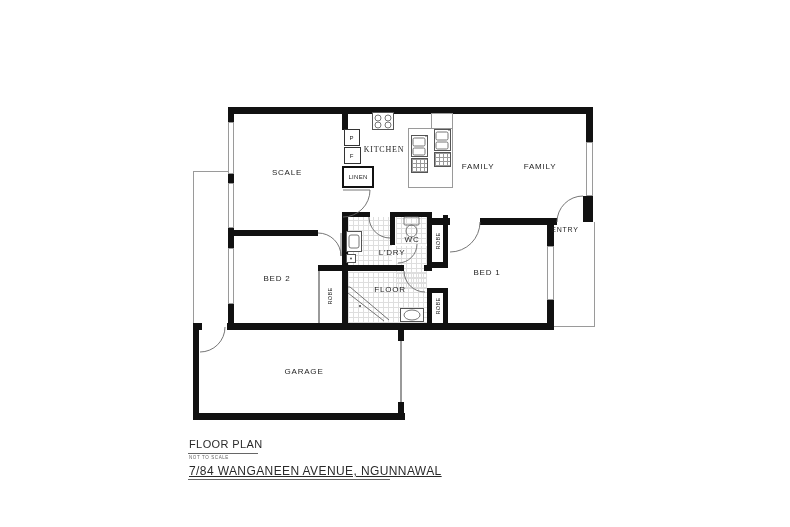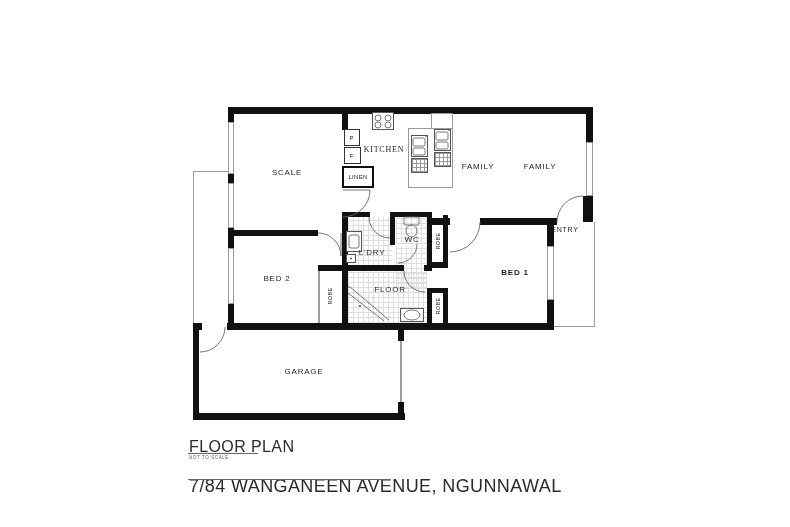--- a/index.html
+++ b/index.html
@@ -136,32 +136,32 @@
     <rect x="349" y="235" width="10" height="13" rx="2"></rect>
     <circle cx="351" cy="258.5" r="0.9" fill="#444" stroke="none"></circle>
     <ellipse cx="412" cy="315" rx="8" ry="5"></ellipse>
   </svg>
 
   <div class="lbl" style="left:287px;top:172px;">SCALE</div>
   <div class="lbl" style="left:384px;top:149px;font-family:Liberation Serif, serif;">KITCHEN</div>
   <div class="lbl" style="left:478px;top:166px;">FAMILY</div>
   <div class="lbl" style="left:540px;top:166px;">FAMILY</div>
   <div class="lbl" style="left:277px;top:278px;">BED 2</div>
-  <div class="lbl" style="left:515px;top:272px;font-weight:bold;">BED 1</div>
+  <div class="lbl" style="left:487px;top:272px;">BED 1</div>
   <div class="lbl" style="left:390px;top:289px;">FLOOR</div>
-  <div class="lbl" style="left:372px;top:252px;text-align:center;">L'DRY</div>
+  <div class="lbl" style="left:392px;top:252px;text-align:center;">L'DRY</div>
   <div class="lbl" style="left:412px;top:239px;">WC</div>
   <div class="lbl" style="left:565px;top:229px;font-size:7px;">ENTRY</div>
   <div class="lbl" style="left:304px;top:371px;">GARAGE</div>
   <div class="lbl" style="left:358px;top:177px;font-size:6px;letter-spacing:0.3px;">LINEN</div>
   <div class="lbl" style="left:352px;top:138px;font-size:6px;">P</div>
   <div class="lbl" style="left:352px;top:156px;font-size:6px;">F</div>
   <div class="vlbl" style="left:438px;top:241px;">ROBE</div>
   <div class="vlbl" style="left:438px;top:306px;">ROBE</div>
   <div class="vlbl" style="left:330px;top:296px;">ROBE</div>
 
-  <div class="tb" style="left:189px;top:438px;font-size:16px;">FLOOR PLAN</div>
+  <div class="tb" style="left:189px;top:438px;font-size:11px;">FLOOR PLAN</div>
   <div class="tl" style="left:188px;top:453px;width:70px;height:1px;background:#666;"></div>
   <div class="tb" style="left:189px;top:455px;font-size:4.5px;color:#666;letter-spacing:0.6px;">NOT TO SCALE</div>
-  <div class="tb" style="left:189px;top:476px;font-size:18px;">7/84 WANGANEEN AVENUE, NGUNNAWAL</div>
+  <div class="tb" style="left:189px;top:464px;font-size:12px;text-decoration:underline;">7/84 WANGANEEN AVENUE, NGUNNAWAL</div>
   <div class="tl" style="left:188px;top:479px;width:202px;height:1px;background:#666;"></div>
 
 </div>
 
 </body></html>

